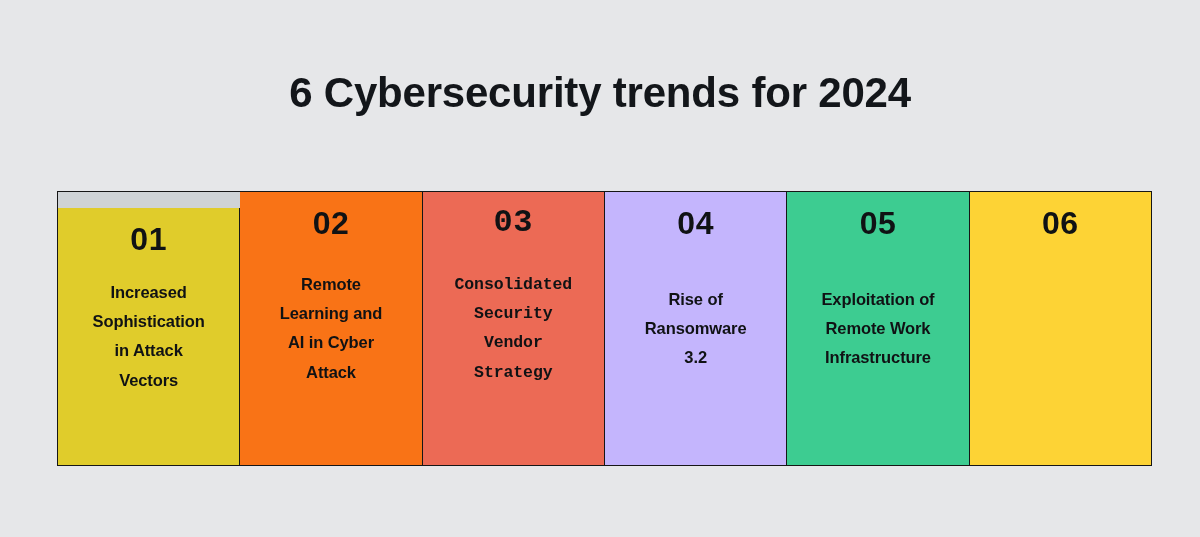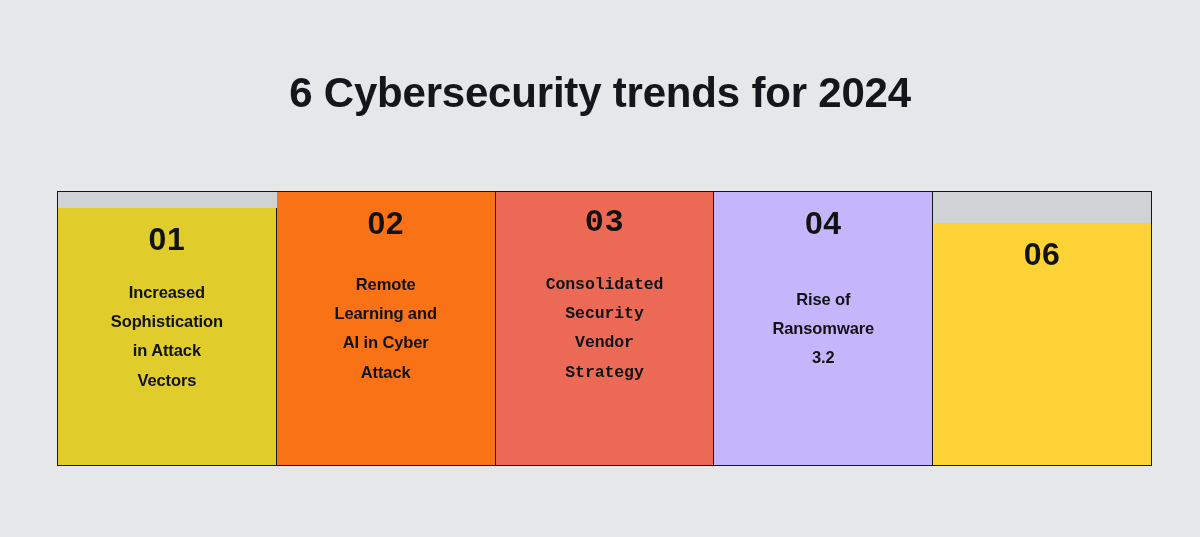--- a/index.html
+++ b/index.html
@@ -51,21 +51,20 @@
     flex: 1 1 0;
     position: relative;
     box-sizing: border-box;
     border-right: 1.5px solid #161616;
     display: flex;
     flex-direction: column;
     align-items: center;
   }
   .column:last-child {
     border-right: none;
-    margin-top: 31px;
   }
 
   .col-number {
     position: absolute;
     top: 12px;
     left: 0;
     width: 100%;
     text-align: center;
     font-size: 32px;
     font-weight: 700;
@@ -124,19 +123,25 @@
 Strategy</div>
     </div>
 
     <div class="column" style="background: #c4b5fd; border-right-color: rgb(22, 22, 22);">
       <div class="col-number">04</div>
       <div class="col-text">Rise of
 Ransomware
 3.2</div>
     </div>
 
+    <div class="column" style="background: rgb(61, 204, 145); border-right-color: rgb(22, 22, 22);">
+      <div class="col-number">05</div>
+      <div class="col-text">Exploitation of
+Remote Work
+Infrastructure</div>
+    </div>
 
     <div class="column" style="background: rgb(253, 211, 53); border-right-color: rgb(22, 22, 22);">
       <div class="col-number">06</div>
     </div>
 
   </div>
 </div>
 
 </body></html>

